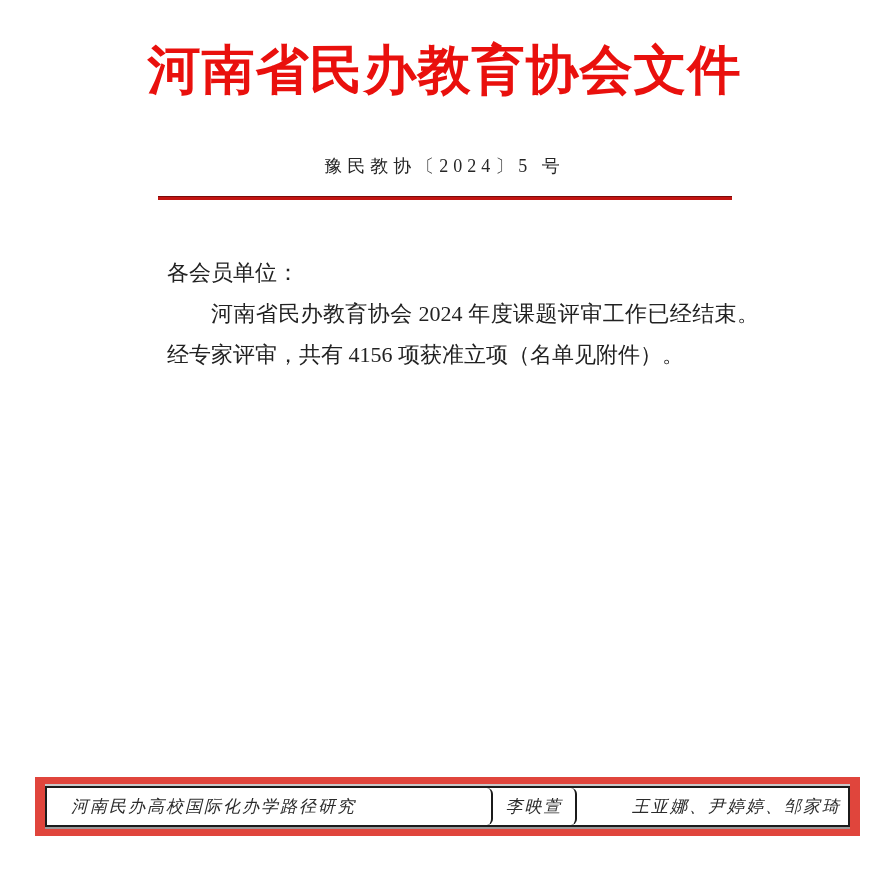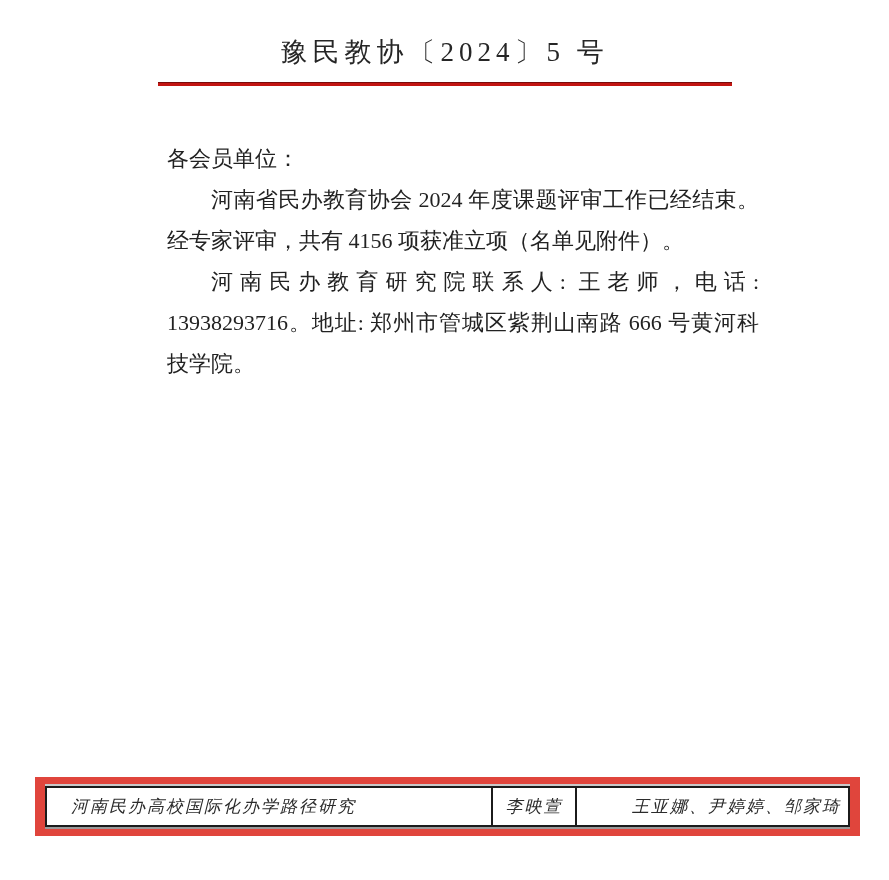--- a/index.html
+++ b/index.html
@@ -24,21 +24,21 @@
     text-align:center;
     font-size:53px;
     font-weight:bold;
     letter-spacing:1px;
     line-height:88px;
     color:var(--header-red);
   }
   .doc-number{
     margin-top:40px;
     text-align:center;
-    font-size:27px;
+    font-size:18px;
     letter-spacing:5px;
     line-height:24px;
     color:#262626;
   }
   .red-rule{
     width:574px;
     height:4px;
     margin:18px auto 0 auto;
     background:var(--rule-red);
     border-top:1px solid #7a0b0b;
@@ -81,49 +81,50 @@
     color:#2b2b2b;
     align-items:stretch;
   }
   .tcell{
     display:flex;
     align-items:center;
     justify-content:center;
     white-space:nowrap;
     overflow:hidden;
     letter-spacing:2px;
+    border-radius:6px;
   }
   .tcell.c1{
     flex:0 0 446px;
     justify-content:flex-start;
     padding-left:24px;
     border-right:2px solid var(--line);
   }
   .tcell.c2{
     flex:0 0 84px;
     border-right:2px solid var(--line);
   }
   .tcell.c3{ flex:1 1 auto;padding-left:48px; }
 </style>
 </head>
 <body>
 
 <div class="page">
 
+  <div class="org-title">河南省民办教育协会文件</div>
 
   <div class="doc-number">豫民教协〔2024〕5 号</div>
 
   <div class="red-rule"></div>
 
 
   <div class="body-text">
     <p>各会员单位：</p>
     <div id="paragraphs">
         <p class="indent"><span>河南省民办教育协会 2024 年度课题评审工作已经结束。经专家评审，共有 4156 项获准立项（名单见附件）。</span></p>
-        <p class="indent"><span>河南民办教育研究院联系人: 王老师，电话: 13938293716。地址: 郑州市管城区紫荆山南路 666 号黄河科技学院。</span></p>
       </div>
   </div>
 
   <div class="highlight-box">
     <div class="table-row">
       <div class="tcell c1">河南民办高校国际化办学路径研究</div>
       <div class="tcell c2">李映萱</div>
       <div class="tcell c3">王亚娜、尹婷婷、邹家琦</div>
     </div>
   </div>

